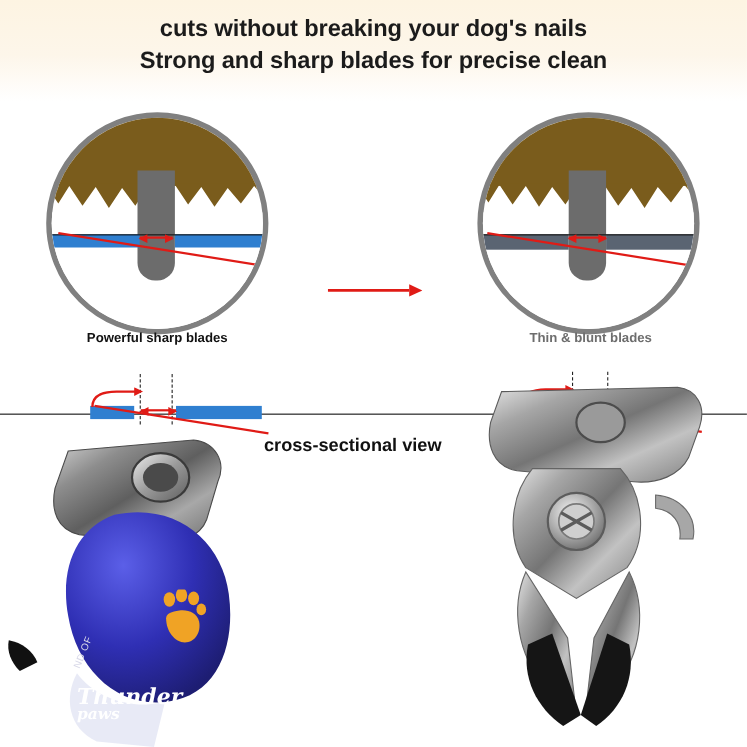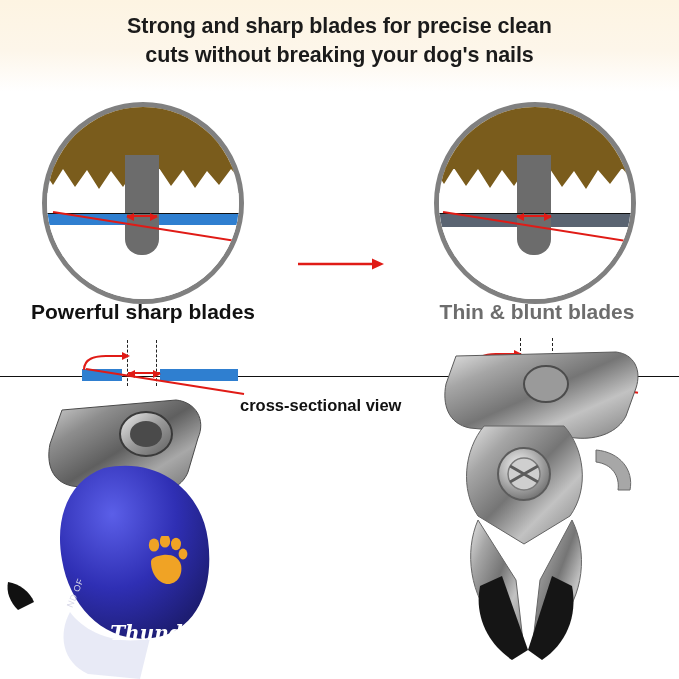--- a/index.html
+++ b/index.html
@@ -117,21 +117,21 @@
     left: -1px; top: -4.5px;
     width: 0; height: 0;
     border-right: 8px solid #e01b16;
     border-top: 4.5px solid transparent;
     border-bottom: 4.5px solid transparent;
   }
 
   
   .cap {
     position: absolute;
-    font-size: 21px;
+    font-size: 12px;
     font-weight: bold;
     text-align: center;
   }
   .cap-left  { left: 10px;  top: 300px; width: 266px; color: #111111; }
   .cap-right { left: 404px; top: 300px; width: 266px; color: #6d6d6d; }
 
   .force-label {
     position: absolute;
     left: 264px; top: 224px;
     width: 160px;
@@ -183,39 +183,39 @@
     color: #f0a325;
     font-size: 34px;
     line-height: 1;
   }
   .brand {
     position: absolute;
     color: #ffffff;
     font-family: "DejaVu Serif", serif;
     font-style: italic;
     font-weight: bold;
-    text-align: right;
+    text-align: left;
   }
   .tiny-rot {
     position: absolute;
     color: #d8d8e8;
     font-size: 9px;
     transform: rotate(-68deg);
     letter-spacing: 0.5px;
   }
 </style>
 </head>
 <body>
 
 <div id="stage">
 
   <div class="top-band"></div>
   <div class="headline">
+    <div>cuts without breaking your dog's nails</div>
     <div>Strong and sharp blades for precise clean</div>
-    <div>cuts without breaking your dog's nails</div>
   </div>
 
   <div class="mag mag-left">
     <div class="nail-block"></div>
     <svg class="nail-jag" width="214" height="26" viewBox="0 0 214 26">
       <polygon fill="#7a5c1c" points="0,0 12,18 22,2 34,20 46,3 58,22 70,4 82,20 94,2 106,17 118,1 130,19 142,3 154,21 166,4 178,18 190,2 202,16 214,0 214,0 0,0"></polygon>
     </svg>
     <div class="mag-inner-white"></div>
 
     <div class="quick quick-left"></div>

